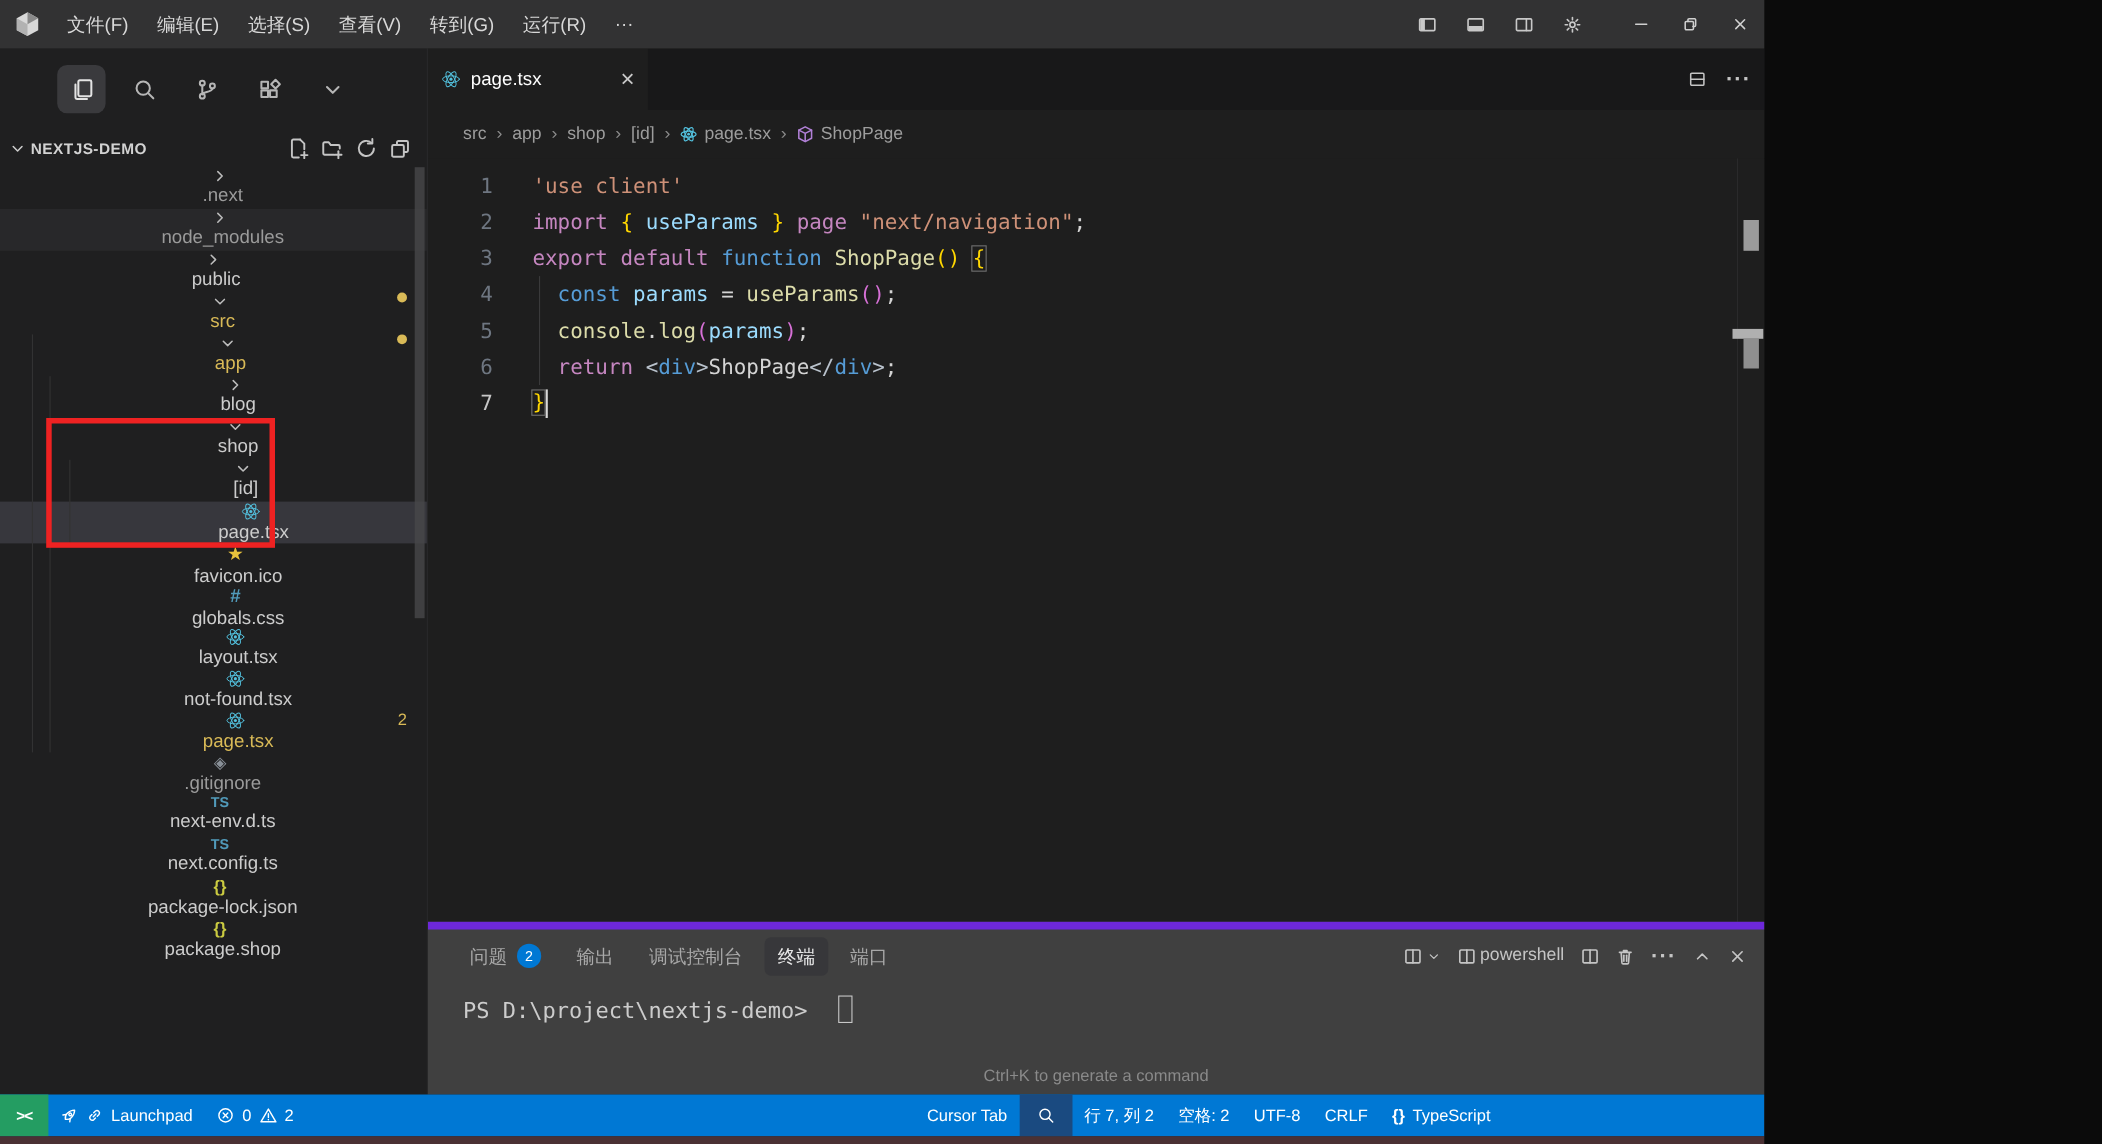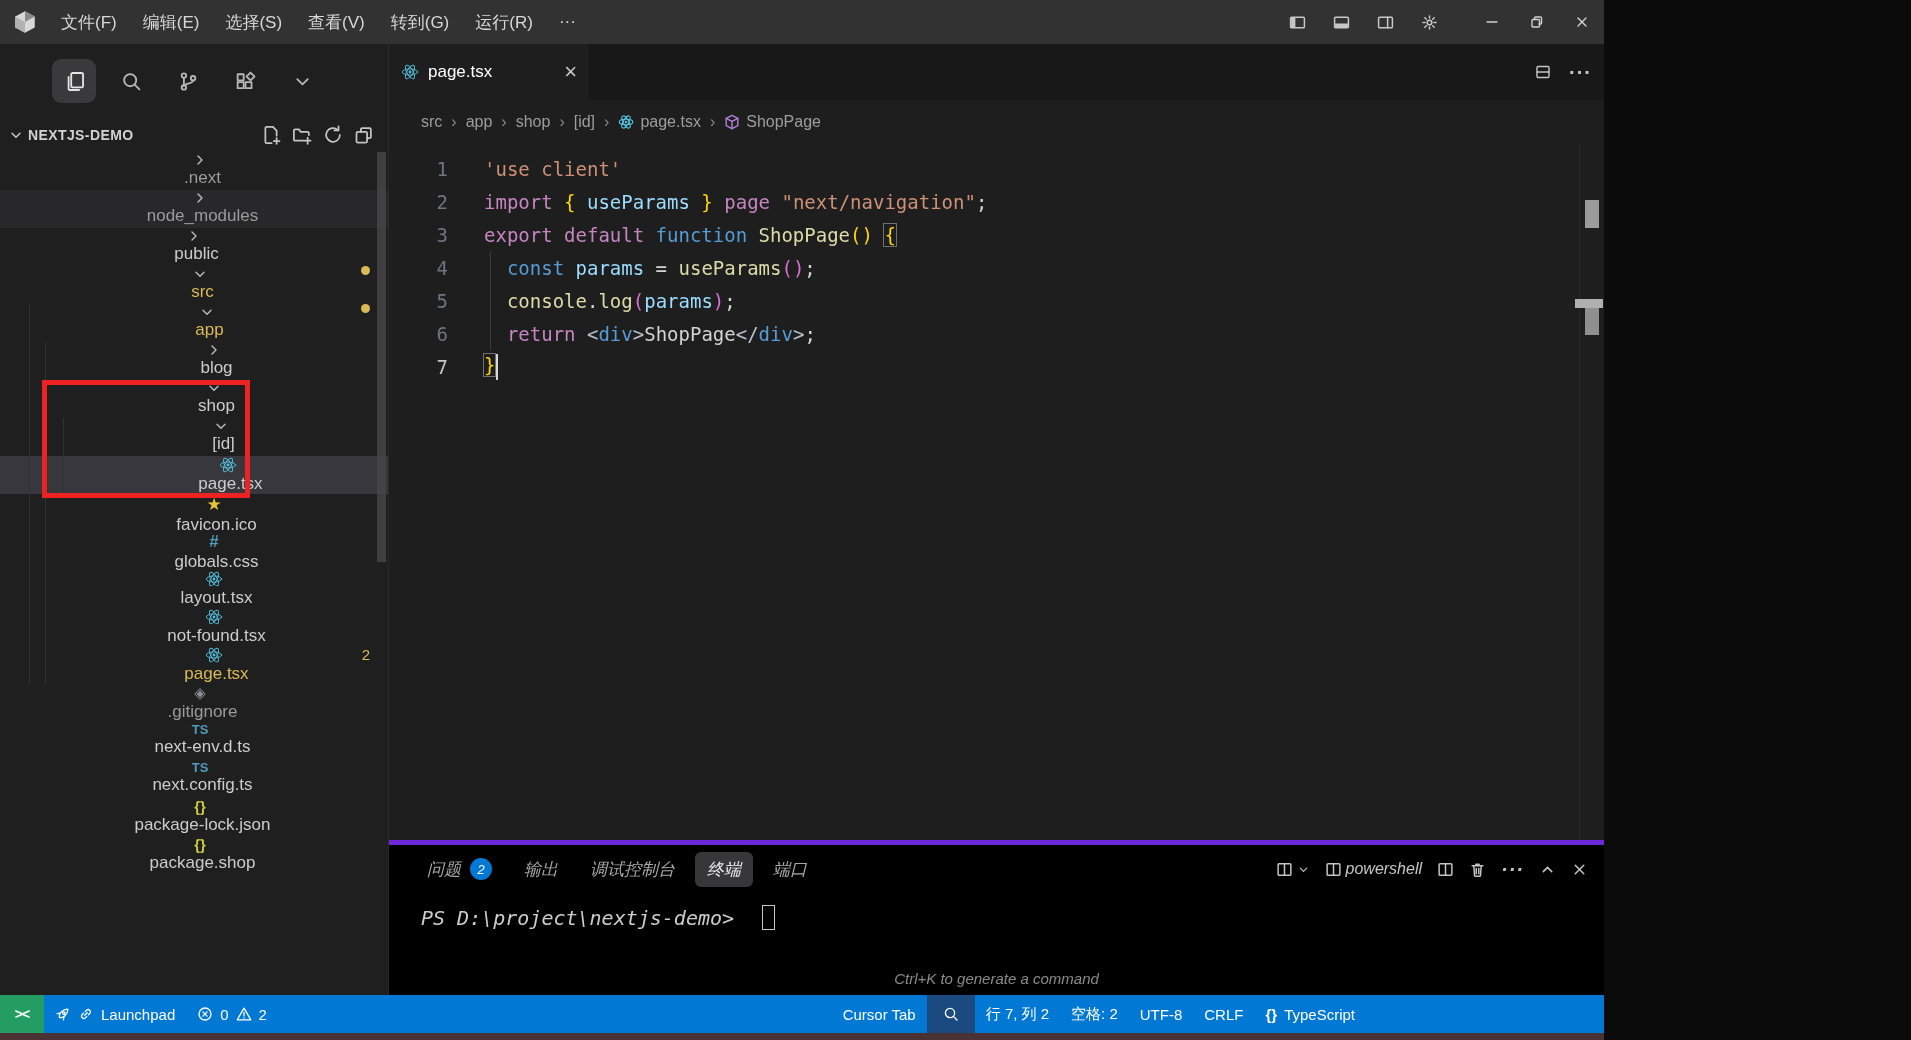--- a/index.html
+++ b/index.html
@@ -67,21 +67,21 @@
   .tk-str{color:#ce9178}.tk-kw{color:#c586c0}.tk-kwb{color:#569cd6}.tk-var{color:#9cdcfe}.tk-fn{color:#dcdcaa}
   .tk-b1{color:#ffd700}.tk-b2{color:#d670d6}.tk-tag{color:#569cd6}.tk-tagp{color:#b9c2cc}.tk-fg{color:#d4d4d4}
   .tk-b1m{color:#ffd700;outline:1px solid #707070;}
   .caret{display:inline-block;width:2px;height:26px;background:#d8d8d8;vertical-align:middle;margin-left:1px;}
   .bracket-guide{position:absolute;left:101px;top:107px;width:1px;height:99px;background:#3a3a3b;}
   .ovr-line{position:absolute;right:24px;top:0;bottom:0;width:1px;background:#2a2a2b;}
   .ovr-a{position:absolute;right:5px;top:56px;width:14px;height:28px;background:#9b9b9b;}
   .ovr-b1{position:absolute;right:1px;top:155px;width:28px;height:9px;background:#b0b0b0;}
   .ovr-b2{position:absolute;right:5px;top:164px;width:14px;height:27px;background:#8f8f8f;}
   
-  .panel{height:150px;border-top:5px solid #6d28d9;position:relative;background:#000000;flex:none;font-style:italic;}
+  .panel{height:150px;border-top:7px solid #6d28d9;position:relative;background:#404040;flex:none;}
   .panel-tabs{height:48px;display:flex;align-items:center;padding-left:26px;gap:8px;font-size:17px;color:#a8a8a8;}
   .panel-tab{padding:6px 12px;display:flex;align-items:center;gap:9px;border-radius:6px;}
   .panel-tab.active{background:#37373a;color:#e9e9e9;}
   .pbadge{min-width:22px;height:22px;border-radius:11px;background:var(--accent);color:#fff;font-size:13px;display:flex;align-items:center;justify-content:center;}
   .panel-actions{position:absolute;right:16px;top:0;height:48px;display:flex;align-items:center;gap:15px;color:#c5c5c5;font-size:16px;}
   .pa{display:flex;align-items:center;gap:4px;}
   .pa .icon svg{width:17px;height:17px;}
   .pa.small svg{width:13px;height:13px;}
   .terminal-line{padding:12px 0 0 32px;display:flex;align-items:center;font-family:"DejaVu Sans Mono","Liberation Mono",monospace;font-size:20px;color:#cccccc;gap:20px;}
   .hollow-caret{width:11px;height:23px;border:1.5px solid #c8c8c8;margin-left:8px;display:inline-block;}

